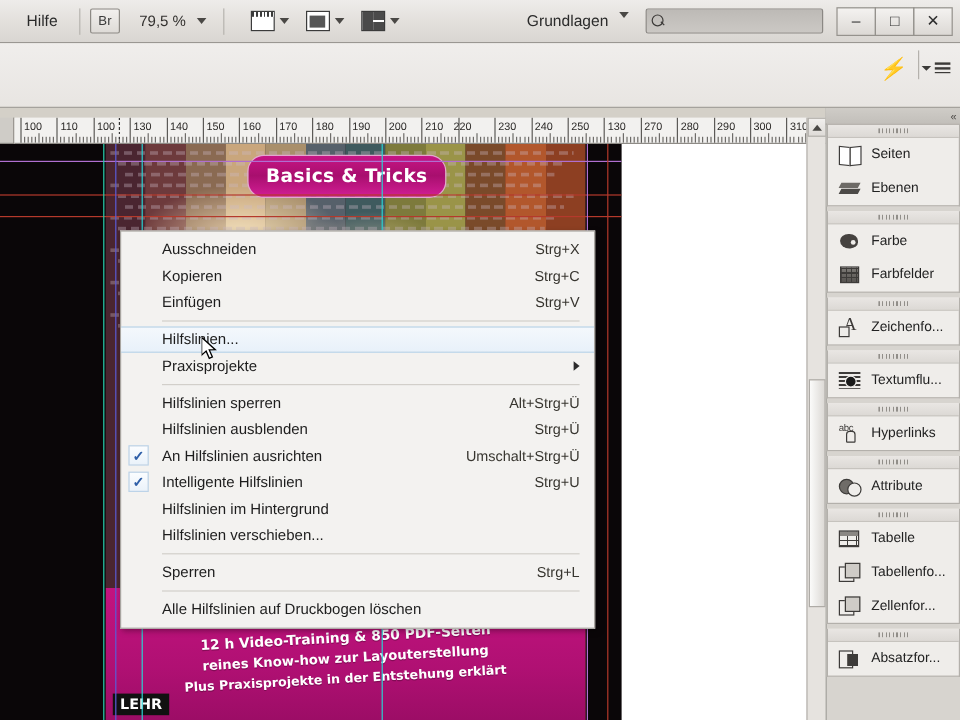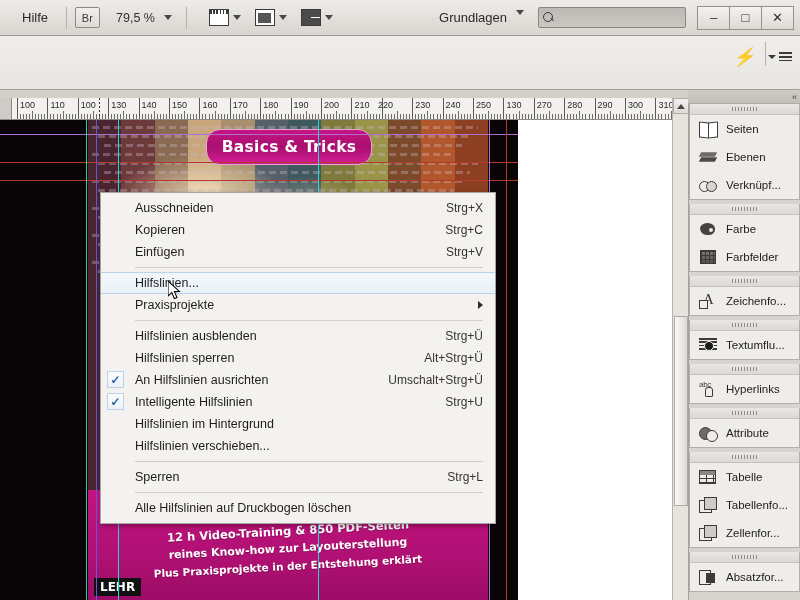--- a/index.html
+++ b/index.html
@@ -735,24 +735,20 @@
             <i></i>
           </div>
           <div class="pitem">
             <div class="picon g-pages"></div>
             <span class="lbl">Seiten</span>
           </div>
           <div class="pitem">
             <div class="picon g-layers"></div>
             <span class="lbl">Ebenen</span>
           </div>
-          <div class="pitem">
-            <div class="picon g-link"></div>
-            <span class="lbl">Verknüpf...</span>
-          </div>
         </div>
         <div class="pgroup">
           <div class="grip">
             <i></i>
           </div>
           <div class="pitem">
             <div class="picon g-color"></div>
             <span class="lbl">Farbe</span>
           </div>
           <div class="pitem">
@@ -845,26 +841,26 @@
       <div class="msep"></div>
       <div class="mrow sel">
         <div class="mlabel">Hilfslinien...</div>
       </div>
       <div class="mrow">
         <div class="mlabel">Praxisprojekte</div>
         <div class="submark"></div>
       </div>
       <div class="msep"></div>
       <div class="mrow">
+        <div class="mlabel">Hilfslinien sperren</div>
+        <div class="mkey">Alt+Strg+Ü</div>
+      </div>
+      <div class="mrow">
         <div class="mlabel">Hilfslinien ausblenden</div>
         <div class="mkey">Strg+Ü</div>
-      </div>
-      <div class="mrow">
-        <div class="mlabel">Hilfslinien sperren</div>
-        <div class="mkey">Alt+Strg+Ü</div>
       </div>
       <div class="mrow">
         <div class="chk">✓</div>
         <div class="mlabel">An Hilfslinien ausrichten</div>
         <div class="mkey">Umschalt+Strg+Ü</div>
       </div>
       <div class="mrow">
         <div class="chk">✓</div>
         <div class="mlabel">Intelligente Hilfslinien</div>
         <div class="mkey">Strg+U</div>

